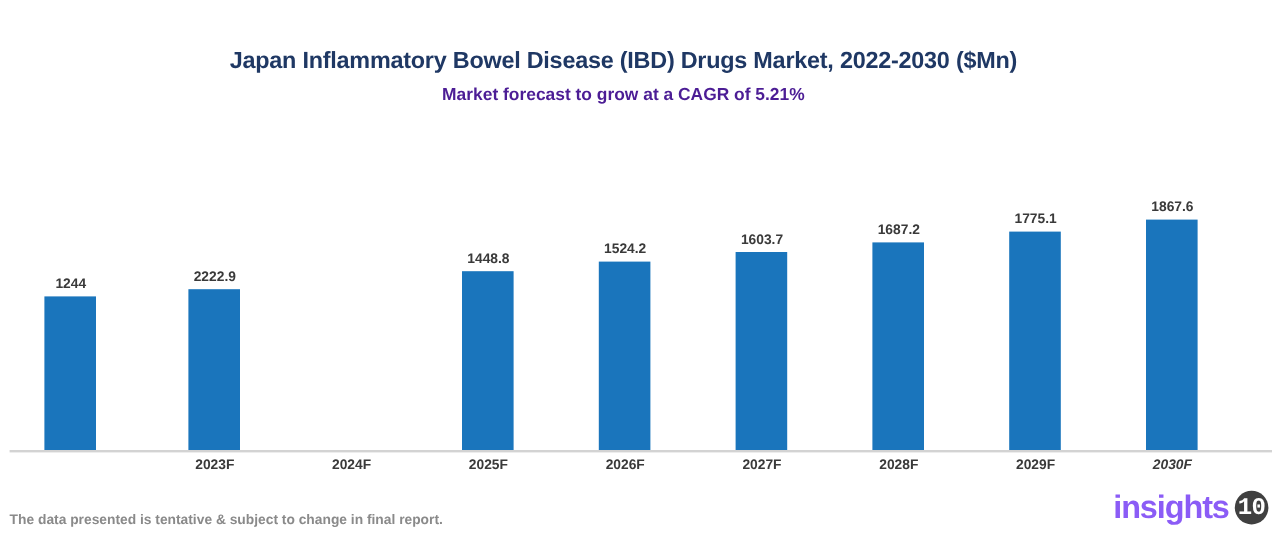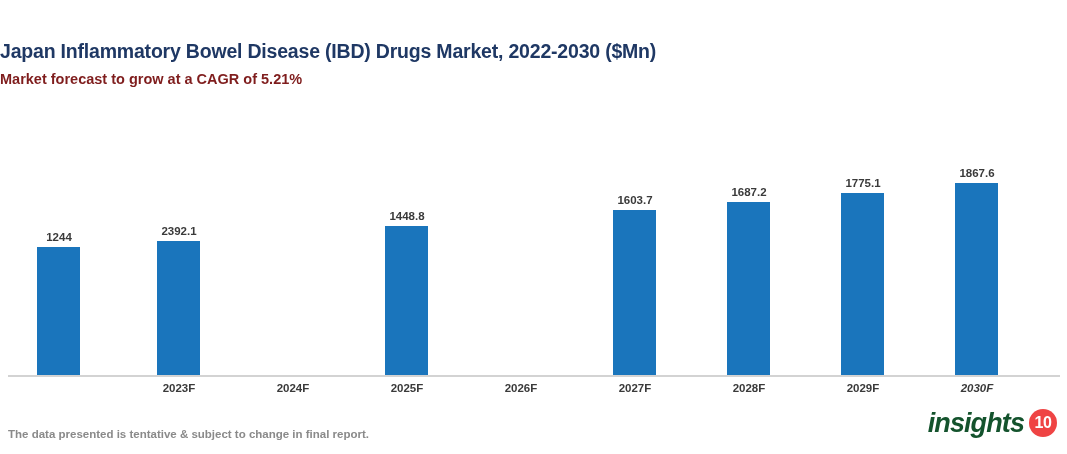--- a/index.html
+++ b/index.html
@@ -20,35 +20,35 @@
     height: 454px;
     background: #ffffff;
   }
 
   
   .title-block {
     position: absolute;
     top: 38px;
     left: 0;
     width: 1039px;
-    text-align: left;
+    text-align: center;
   }
   .chart-title {
     font-size: 19.5px;
     font-weight: bold;
     color: #1f3864;
     letter-spacing: -0.2px;
     line-height: 26px;
     white-space: nowrap;
   }
   .chart-subtitle {
     margin-top: 6px;
     font-size: 14.5px;
     font-weight: bold;
-    color: #7f1d1d;
+    color: #4c1d95;
     line-height: 19px;
     white-space: nowrap;
   }
 
   
   .plot-area {
     position: absolute;
     left: 0;
     top: 0;
     width: 1067px;
@@ -132,63 +132,67 @@
     position: absolute;
     right: 10px;
     top: 405px;
     display: flex;
     align-items: center;
     height: 36px;
   }
   .logo-word {
     font-size: 27px;
     font-weight: bold;
-    color: #14532d;
+    color: #8b5cf6;
     letter-spacing: -0.9px;
     line-height: 28px;
-    font-style: italic;
   }
   .logo-badge {
     margin-left: 5px;
     width: 28px;
     height: 28px;
     border-radius: 50%;
-    background: #ef4444;
+    background: #404040;
     color: #ffffff;
-    font-size: 16px;
+    font-size: 20px;
     font-weight: bold;
     display: flex;
     align-items: center;
     justify-content: center;
     letter-spacing: -0.5px;
+    font-family: Liberation Mono, monospace;
   }
 </style>
 </head>
 <body>
 
 <div id="chart-root">
 
   <div class="title-block">
     <div class="chart-title">Japan Inflammatory Bowel Disease (IBD) Drugs Market, 2022-2030 ($Mn)</div>
     <div class="chart-subtitle">Market forecast to grow at a CAGR of 5.21%</div>
   </div>
 
   <div class="plot-area">
     <div class="bars-layer" id="bars-layer">
         <div class="bar-group" style="left: 2px;">
           <div class="bar-rect" style="height: 127.808px; background: rgb(26, 117, 188);"></div>
           <div class="bar-value" style="bottom: 131.808px;">1244</div>
         </div>
         <div class="bar-group" style="left: 122px;">
           <div class="bar-rect" style="height: 134.466px; background: rgb(26, 117, 188);"></div>
-          <div class="bar-value" style="bottom: 138.466px;">2392.1</div>
+          <div class="bar-value" style="bottom: 138.466px;">2222.9</div>
         </div>
         <div class="bar-group" style="left: 350px;">
           <div class="bar-rect" style="height: 148.849px; background: rgb(26, 117, 188);"></div>
           <div class="bar-value" style="bottom: 152.849px;">1448.8</div>
+        </div>
+        <div class="bar-group" style="left: 464px;">
+          <div class="bar-rect" style="height: 156.596px; background: rgb(26, 117, 188);"></div>
+          <div class="bar-value" style="bottom: 160.596px;">1524.2</div>
         </div>
         <div class="bar-group" style="left: 578px;">
           <div class="bar-rect" style="height: 164.764px; background: rgb(26, 117, 188);"></div>
           <div class="bar-value" style="bottom: 168.764px;">1603.7</div>
         </div>
         <div class="bar-group" style="left: 692px;">
           <div class="bar-rect" style="height: 173.342px; background: rgb(26, 117, 188);"></div>
           <div class="bar-value" style="bottom: 177.342px;">1687.2</div>
         </div>
         <div class="bar-group" style="left: 806px;">

